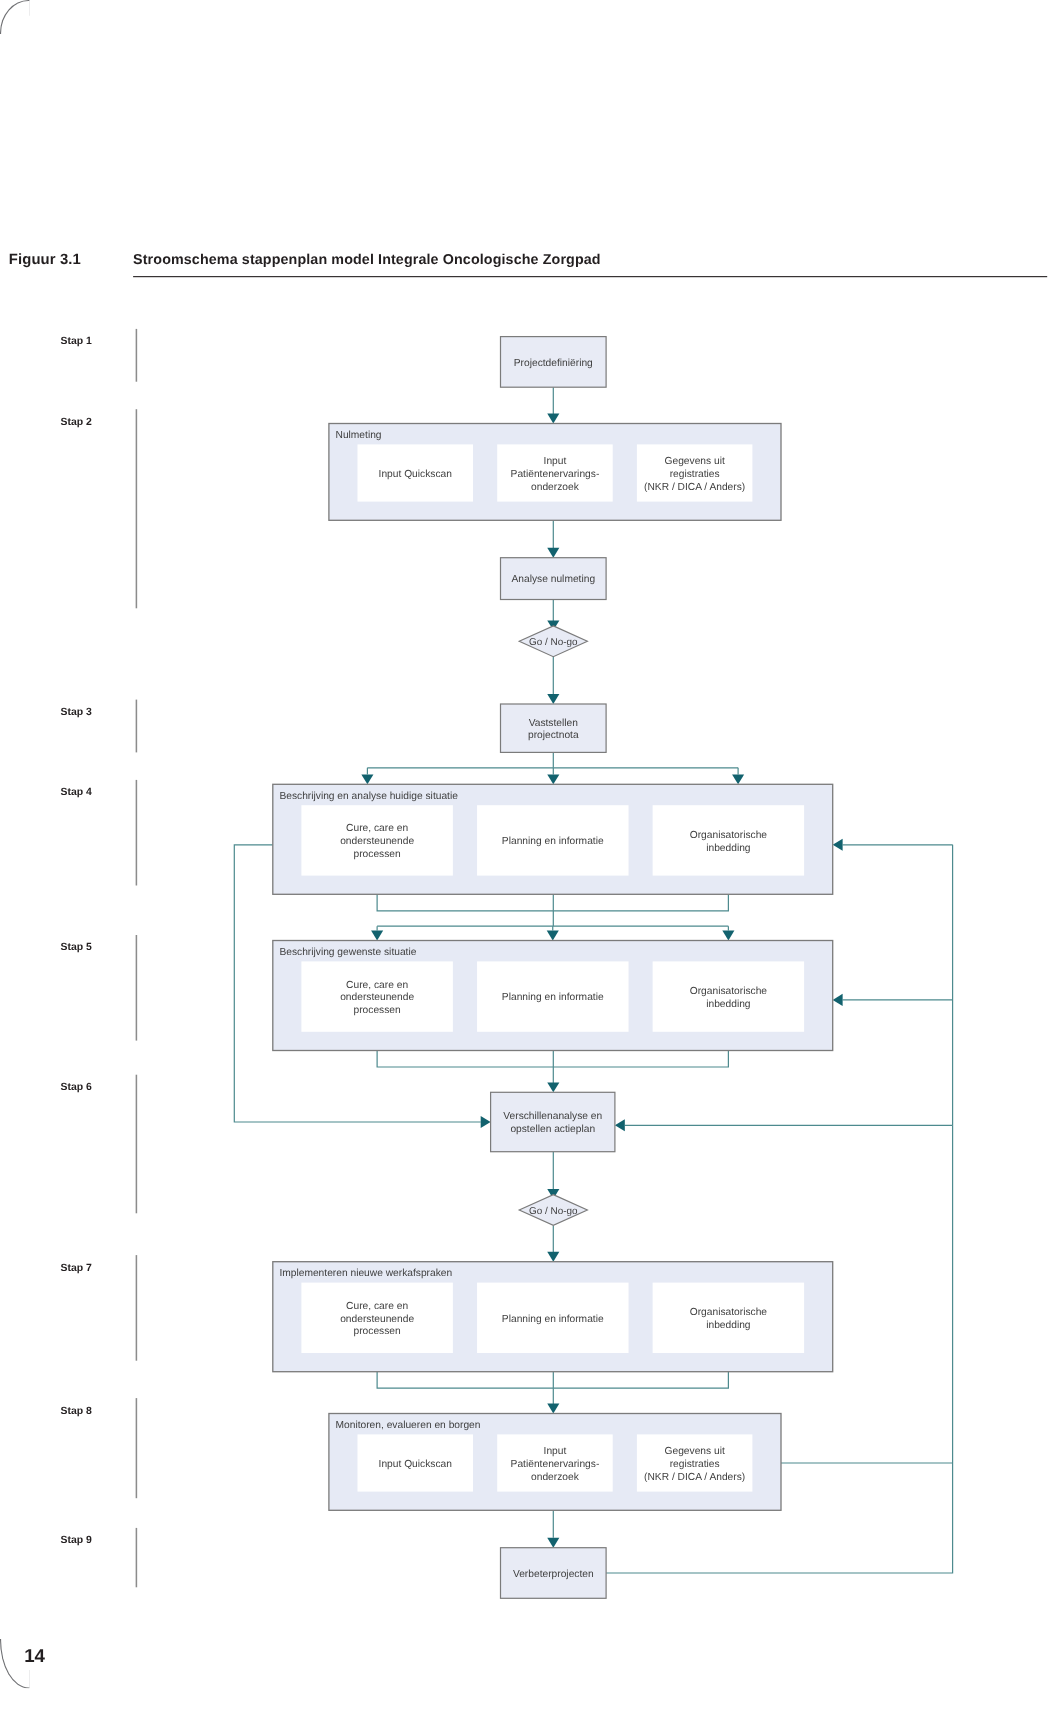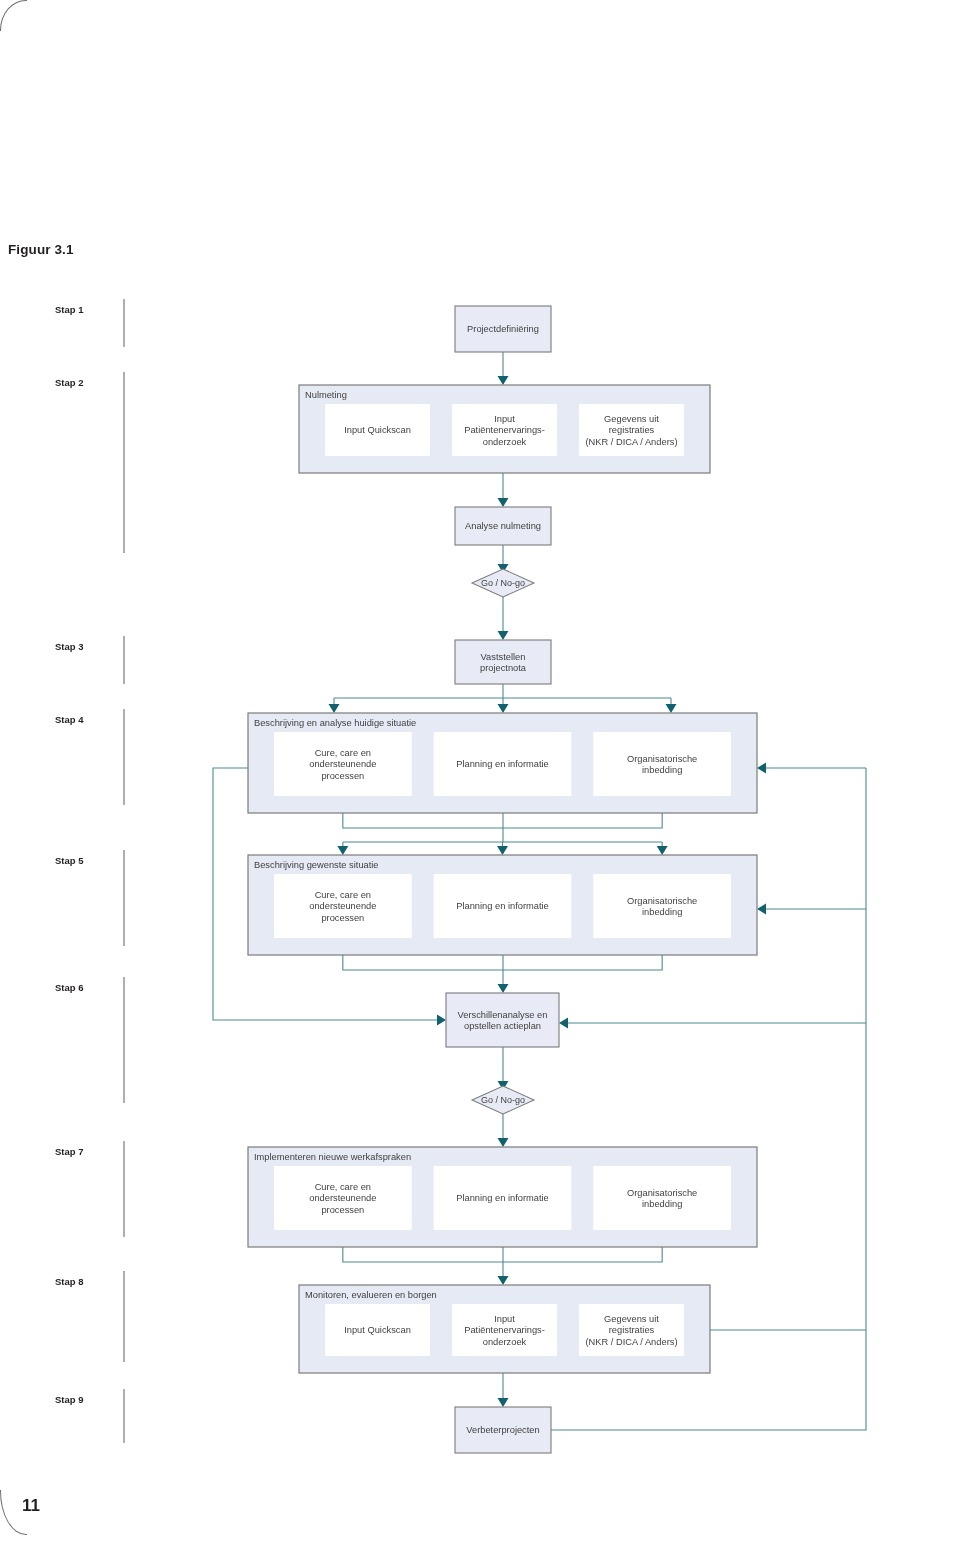--- a/index.html
+++ b/index.html
@@ -10,21 +10,21 @@
     position:relative;overflow:hidden;
     color:#231f20;
   }
   
   .page-corner{
     position:absolute;left:0;top:0;width:26px;height:30px;
     border-left:1px solid #6d6e71;border-top:1px solid #6d6e71;
     border-top-left-radius:26px 30px;
   }
   .fig-head{
-    position:absolute;left:8px;top:228px;width:944px;height:26px;margin-top:14px;
+    position:absolute;left:8px;top:228px;width:944px;height:26px;
   }
   .fig-num{
     position:absolute;left:0;top:0;
     font-size:13.5px;font-weight:bold;letter-spacing:.1px;
     white-space:nowrap;
   }
   .fig-title{
     position:absolute;left:113px;top:0;right:0;
     font-size:13px;font-weight:bold;letter-spacing:.1px;
     white-space:nowrap;
@@ -60,20 +60,21 @@
     font-size:11.8px;font-weight:bold;color:#231f20;white-space:nowrap;
   }
 </style>
 </head>
 <body>
 
 <div class="page-corner"></div>
 
 <div class="fig-head">
   <div class="fig-num">Figuur 3.1</div>
+  <div class="fig-title">Stroomschema stappenplan model Integrale Oncologische Zorgpad</div>
 </div>
 
 <div id="diagram">
     <svg width="960" height="1180" viewBox="0 0 960 1180">
       <g>
         <line x1="503" y1="72" x2="503" y2="100" stroke="#4d8a8e" stroke-width="1.1"></line>
         <polygon points="497.5,96 508.5,96 503,105" fill="#12626e"></polygon>
         <line x1="503" y1="193" x2="503" y2="222" stroke="#4d8a8e" stroke-width="1.1"></line>
         <polygon points="497.5,218 508.5,218 503,227" fill="#12626e"></polygon>
         <line x1="503" y1="265" x2="503" y2="288" stroke="#4d8a8e" stroke-width="1.1"></line>
@@ -258,14 +259,14 @@
         <text x="55" y="1005.0" class="step-label">Stap 8</text>
         <line x1="124" y1="991.0" x2="124" y2="1082.0" stroke="#8c8c8c" stroke-width="1.4"></line>
         <text x="55" y="1123.0" class="step-label">Stap 9</text>
         <line x1="124" y1="1109.0" x2="124" y2="1163.0" stroke="#8c8c8c" stroke-width="1.4"></line>
       </g>
     </svg>
   </div>
 
 <div class="footer">
   <div class="pg-corner"></div>
-  <div class="pg-num">11</div>
+  <div class="pg-num">14</div>
 </div>
 
 </body></html>

